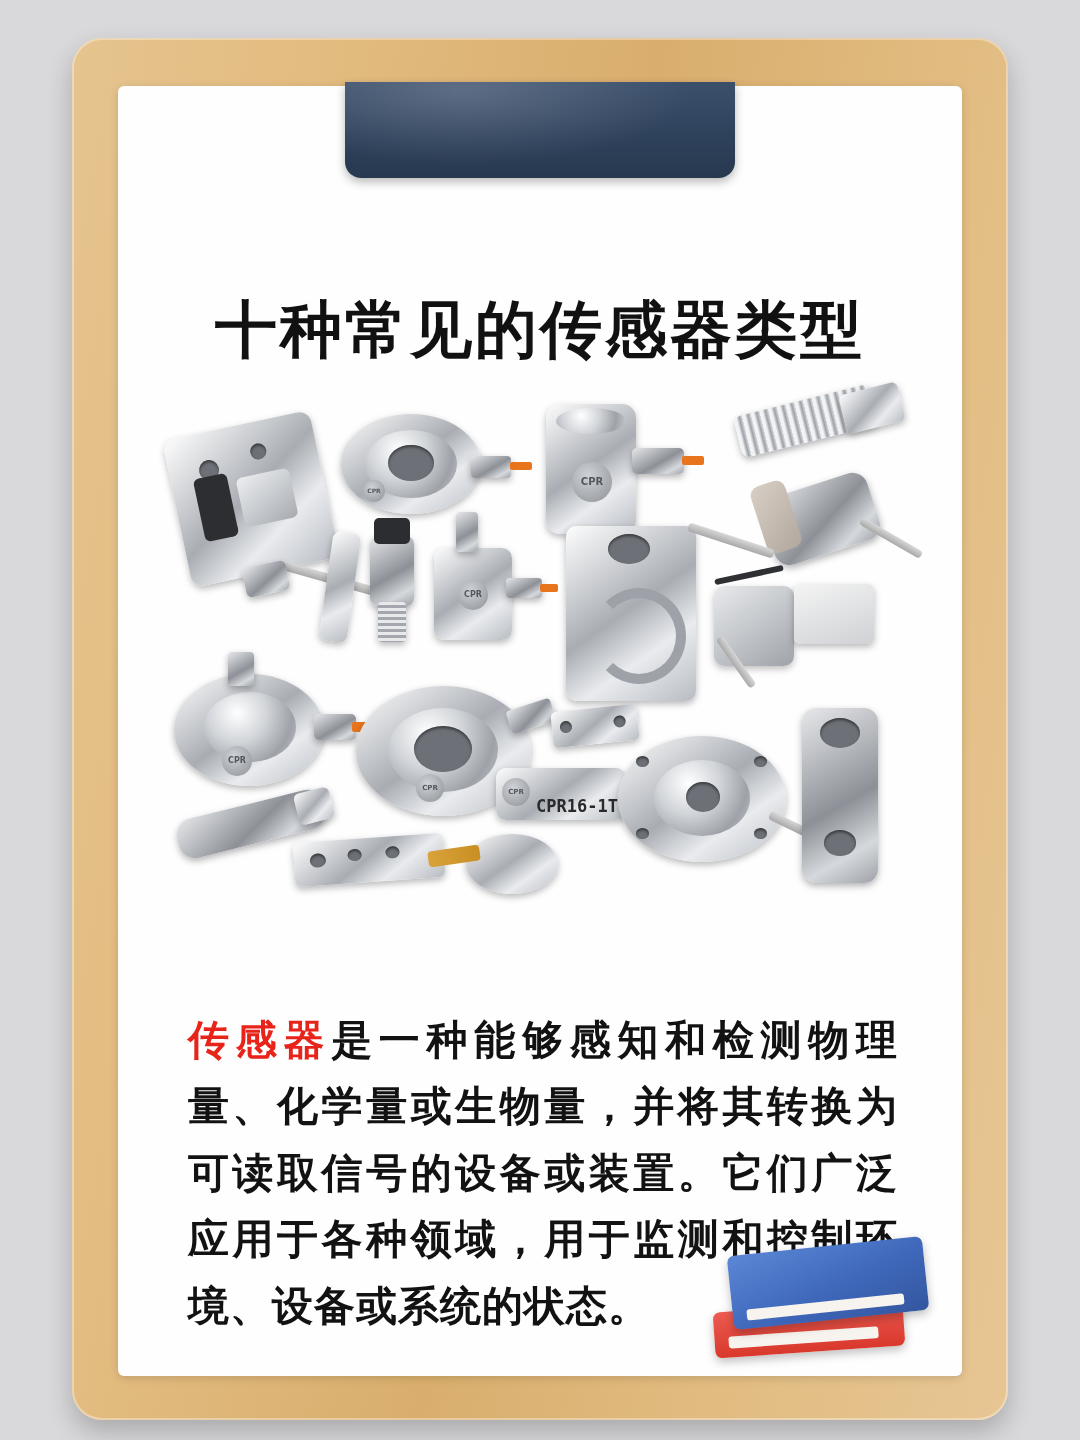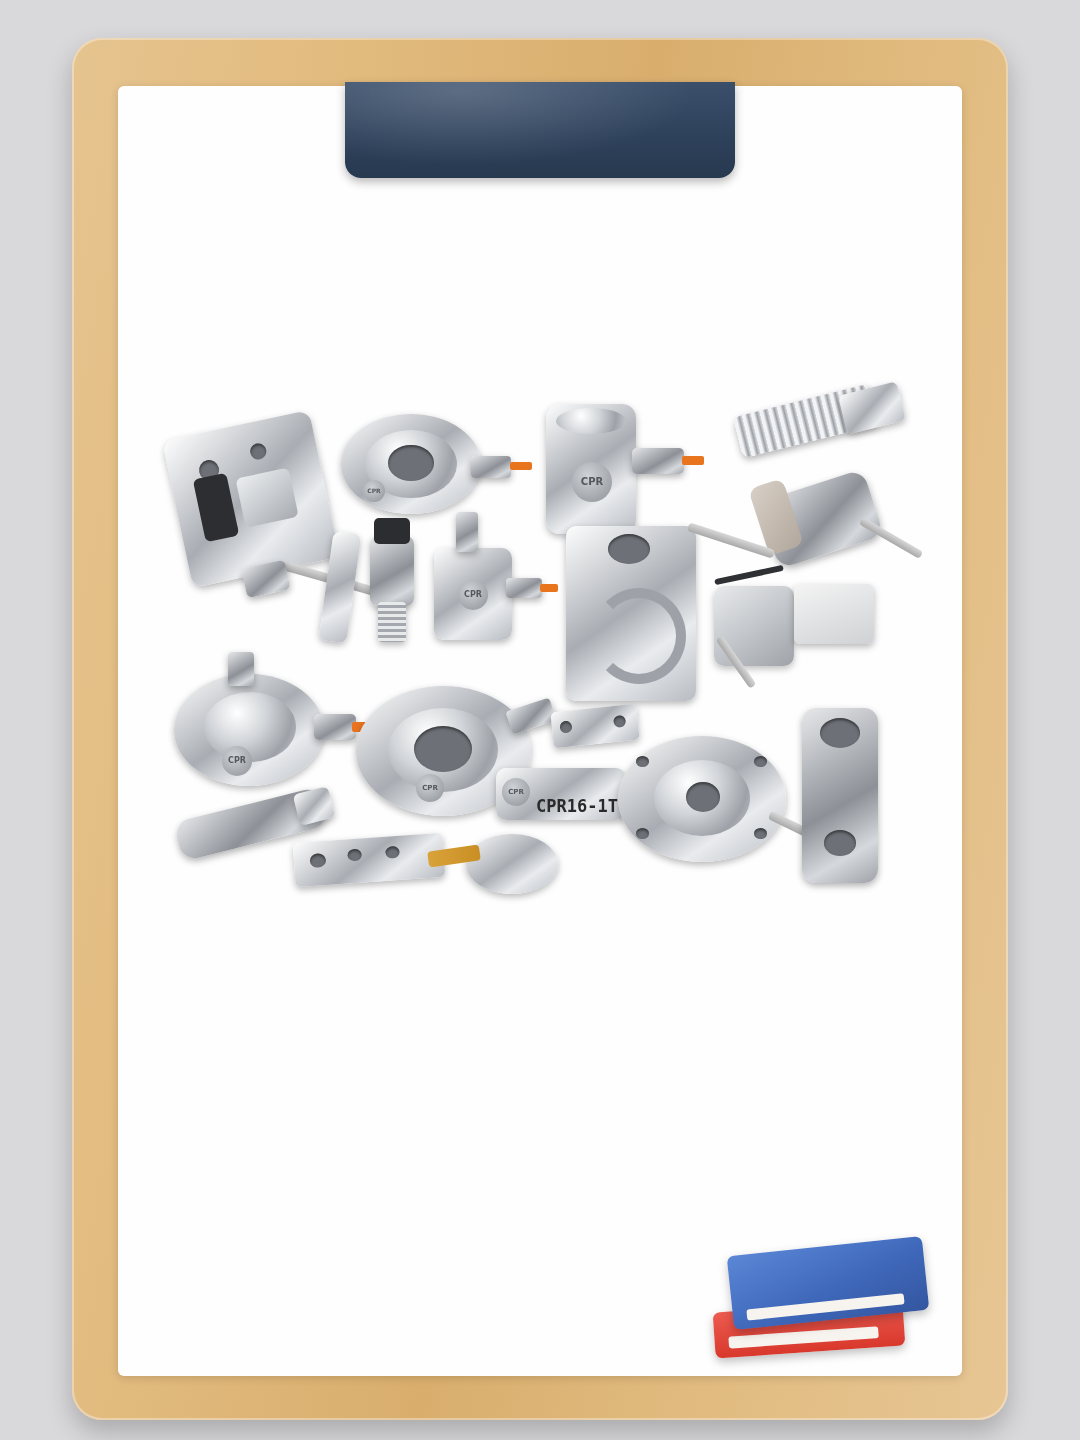--- a/index.html
+++ b/index.html
@@ -124,20 +124,21 @@
   }
   .book-blue .pages{position:absolute;left:14px;bottom:8px;width:158px;height:11px;background:#f7f3ee;border-radius:3px;}
 </style>
 </head>
 <body>
 
 <div class="clipboard">
 
   <div class="paper">
 
+    <h1 class="title">十种常见的传感器类型</h1>
 
     <div class="photo">
 
       <div class="obj metal" style="left:10px;top:38px;width:150px;height:150px;border-radius:12px;transform:rotate(-12deg);">
         <div class="hole" style="left:30px;top:28px;width:20px;height:20px;"></div>
         <div class="hole" style="left:84px;top:22px;width:16px;height:16px;"></div>
         <div class="hole" style="left:40px;top:92px;width:16px;height:16px;"></div>
         <div style="position:absolute;left:22px;top:44px;width:34px;height:64px;background:#2c2e31;border-radius:6px;"></div>
         <div style="position:absolute;left:64px;top:52px;width:54px;height:50px;background:linear-gradient(150deg,#eceef0,#a7abb1);border-radius:6px;"></div>
       </div>
@@ -245,20 +246,23 @@
         <div class="hole" style="left:54px;top:10px;width:14px;height:12px;"></div>
         <div class="hole" style="left:92px;top:10px;width:14px;height:12px;"></div>
       </div>
 
       <div class="obj metal ring" style="left:300px;top:448px;width:92px;height:60px;"></div>
       <div class="obj" style="left:262px;top:462px;width:52px;height:16px;border-radius:4px;
                   background:linear-gradient(90deg,#d9a23a,#c98f24);transform:rotate(-8deg);"></div>
 
     </div>
 
+    <p class="body-text">
+      <span class="hl">传感器</span><span>是一种能够感知和检测物理量、化学量或生物量，并将其转换为可读取信号的设备或装置。它们广泛应用于各种领域，用于监测和控制环境、设备或系统的状态。</span>
+    </p>
 
     <div class="books">
       <div class="book book-red">
         <div class="pages"></div>
       </div>
       <div class="book book-blue">
         <div class="pages"></div>
       </div>
     </div>
 

